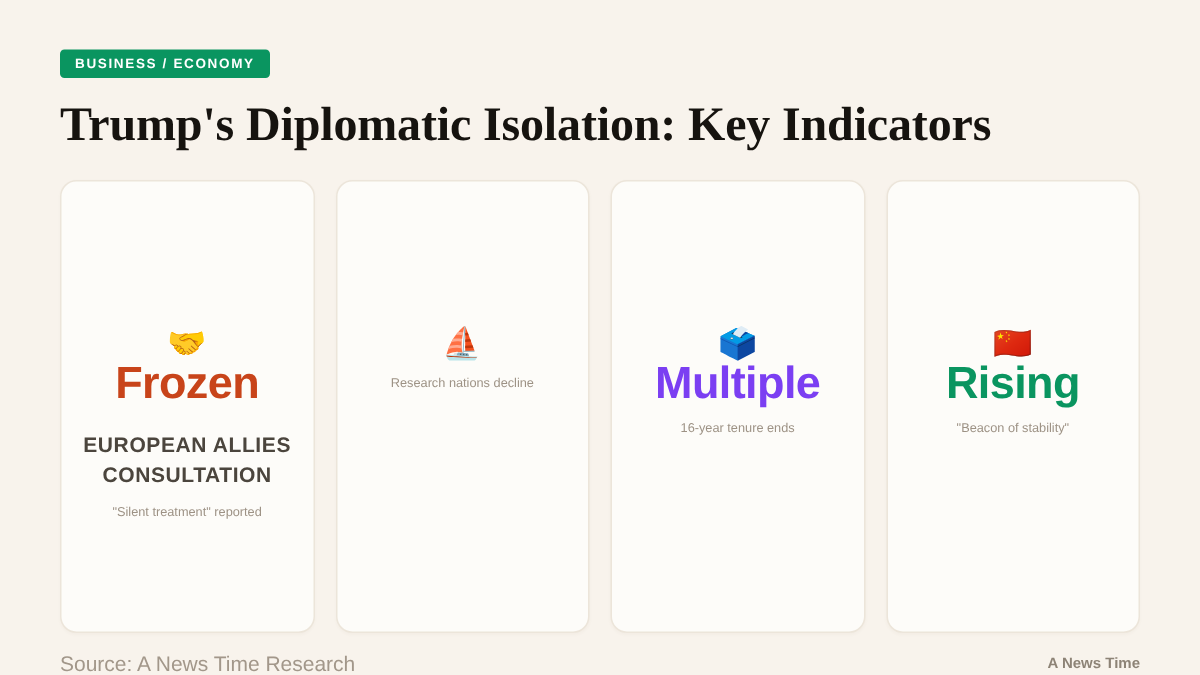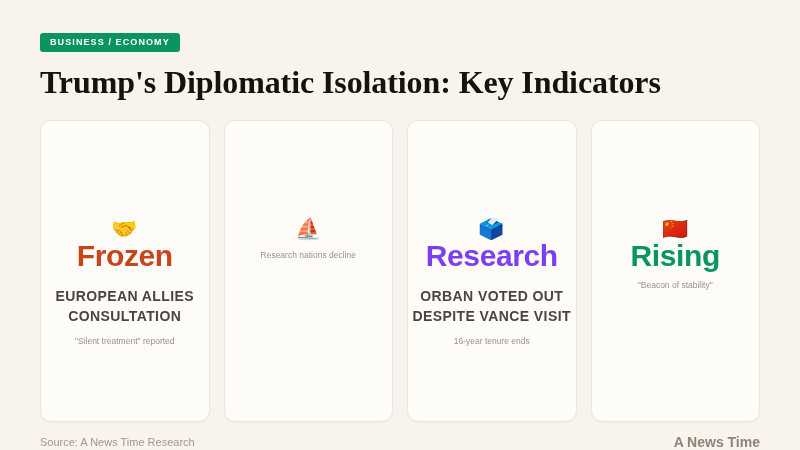--- a/index.html
+++ b/index.html
@@ -107,25 +107,25 @@
   }
 
   
   .footer {
     margin: 12px 40px 0 40px;
     display: flex;
     align-items: center;
     justify-content: space-between;
   }
   .footer-source {
-    font-size: 11px;
+    font-size: 14px;
     color: #a2978a;
   }
   .footer-brand {
-    font-size: 14px;
+    font-size: 10px;
     color: #8d8376;
     font-weight: bold;
   }
 </style>
 </head>
 <body>
 
 <div class="page">
 
   <div class="header">
@@ -142,22 +142,21 @@
       <div class="card-note">"Silent treatment" reported</div>
     </div>
 
     <div class="card">
       <div class="card-icon">⛵</div>
       <div class="card-note">Research nations decline</div>
     </div>
 
     <div class="card">
       <div class="card-icon">🗳️</div>
-      <div class="card-value" style="color:#7b3ff2">Research</div>
-      <div class="card-label">ORBAN VOTED OUT DESPITE VANCE VISIT</div>
+      <div class="card-value" style="color:#7b3ff2">Multiple</div>
       <div class="card-note">16-year tenure ends</div>
     </div>
 
     <div class="card">
       <div class="card-icon">🇨🇳</div>
       <div class="card-value" style="color:#0a9560">Rising</div>
       <div class="card-note">"Beacon of stability"</div>
     </div>
 
   </div>

